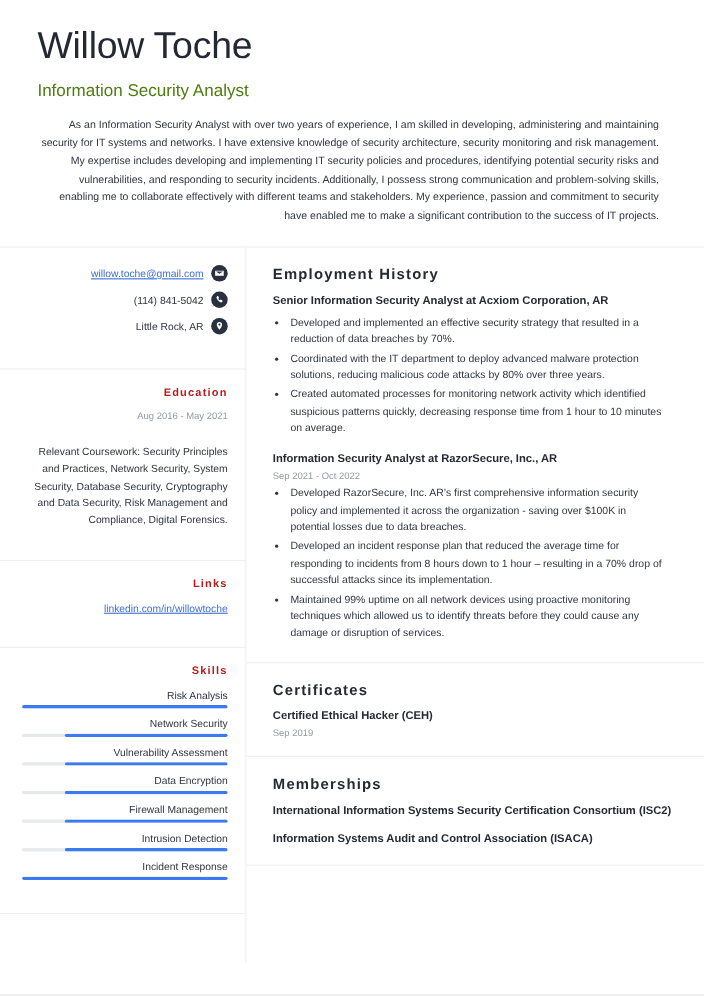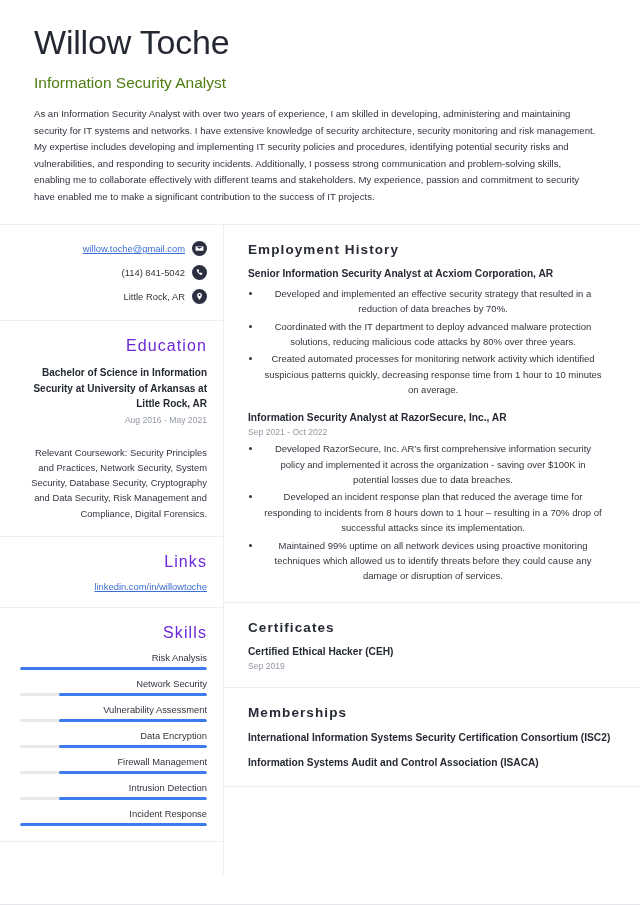--- a/index.html
+++ b/index.html
@@ -30,41 +30,41 @@
     font-weight:400;
     color:#4d7c0f;
     margin-top:12px;
   }
   .summary {
     margin-top:14px;
     font-size:9.6px;
     line-height:1.72;
     color:#31353f;
     max-width:565px;
-    text-align:left;
+    text-align:right;
   }
   
   .body-wrap {
     display:flex;
     margin-top:19px;
     border-top:1px solid #eceef0;
     height:651px;
   }
   .sidebar {
     width:224px;
     border-right:1px solid #eceef0;
     flex:0 0 224px;
   }
   .main {
     flex:1 1 auto;
     min-width:0;
   }
   
   .side-block {
-    padding:16px 16px 15px 20px;
+    padding:16px 16px 30px 20px;
     border-bottom:1px solid #eceef0;
     text-align:right;
   }
   .side-block.last { border-bottom:1px solid #eceef0; }
   .contact-row {
     display:flex;
     align-items:center;
     justify-content:flex-end;
     gap:7px;
     margin-bottom:9px;
@@ -82,24 +82,24 @@
     width:15px; height:15px;
     border-radius:50%;
     background:#2b3040;
     display:inline-flex;
     align-items:center;
     justify-content:center;
     flex:0 0 15px;
   }
   .cicon svg { display:block; }
   .side-h {
-    font-size:16px;
-    font-weight:400;
+    font-size:10px;
+    font-weight:700;
     letter-spacing:1.1px;
-    color:#6d28d9;
+    color:#b91c1c;
     margin-bottom:10px;
   }
   .edu-degree {
     font-size:10px;
     font-weight:700;
     line-height:1.55;
     color:#262a34;
   }
   .edu-date {
     font-size:8.6px;
@@ -159,21 +159,20 @@
     line-height:1.45;
   }
   .entry-date {
     font-size:8.6px;
     color:#9298a5;
     margin-top:2px;
   }
   ul.bullets {
     margin:4px 16px 0 14px;
     padding:0;
-    text-align:center;
   }
   ul.bullets li {
     font-size:9.5px;
     line-height:1.62;
     color:#31353f;
     margin-bottom:2px;
     padding-left:2px;
   }
   .cert-entry { margin-bottom:11px; }
   .cert-entry:last-child { margin-bottom:0; }
@@ -229,21 +228,20 @@
             <span class="cicon">
               <svg width="9" height="9" viewBox="0 0 16 16">
                 <path fill="#fff" d="M8 1.3c-2.4 0-4.3 1.9-4.3 4.3 0 3.2 4.3 8.1 4.3 8.1s4.3-4.9 4.3-8.1c0-2.4-1.9-4.3-4.3-4.3zm0 6a1.8 1.8 0 110-3.6 1.8 1.8 0 010 3.6z"></path>
               </svg>
             </span>
           </div>
         </div>
 
       <div class="side-block">
         <div class="side-h">Education</div>
-        <div class="edu-degree">Bachelor of Science in Information Security at University of Arkansas at Little Rock, AR</div>
         <div class="edu-date">Aug 2016 - May 2021</div>
         <div class="edu-desc">Relevant Coursework: Security Principles and Practices, Network Security, System Security, Database Security, Cryptography and Data Security, Risk Management and Compliance, Digital Forensics.</div>
       </div>
 
       <div class="side-block">
         <div class="side-h">Links</div>
         <div id="links-list">
             <div class="link-item">linkedin.com/in/willowtoche</div>
           </div>
       </div>

